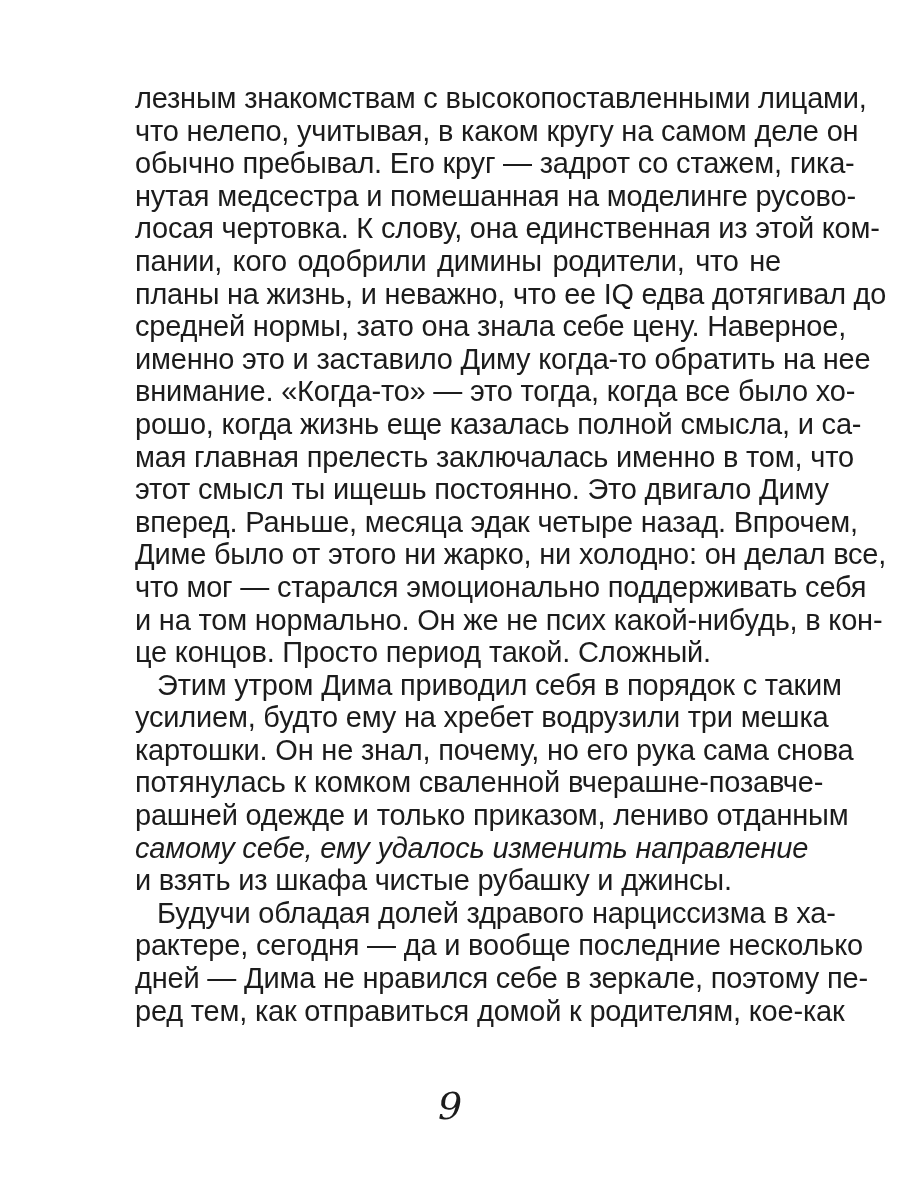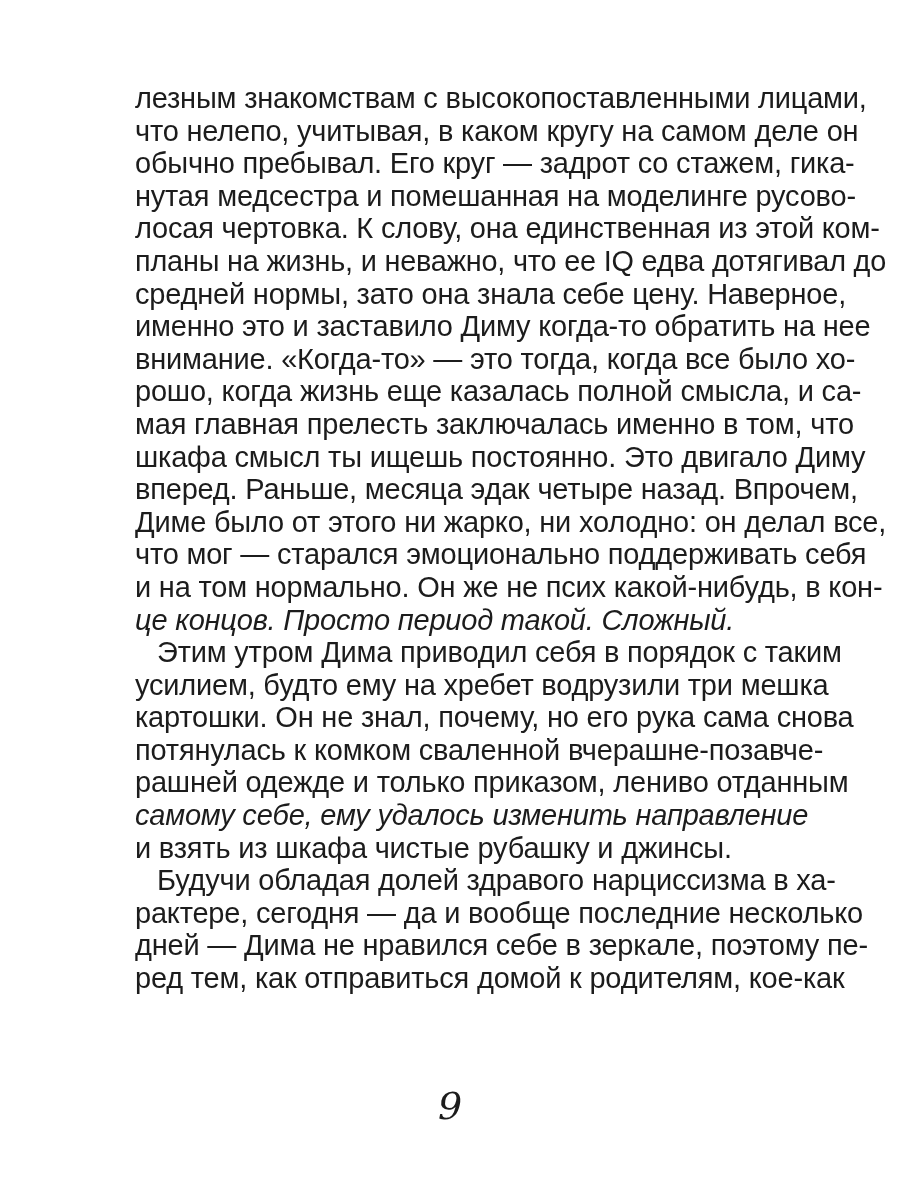--- a/index.html
+++ b/index.html
@@ -64,32 +64,33 @@
 
 <div class="page">
   <div class="text-block">
 
     <div>
       <span class="line"><span style="white-space: nowrap;">лезным знакомствам с высокопоставленными лицами,</span></span>
       <span class="line"><span style="white-space: nowrap;">что нелепо, учитывая, в каком кругу на самом деле он</span></span>
       <span class="line"><span style="white-space: nowrap;">обычно пребывал. Его круг — задрот со стажем, гика-</span></span>
       <span class="line"><span style="white-space: nowrap;">нутая медсестра и помешанная на моделинге русово-</span></span>
       <span class="line"><span style="white-space: nowrap;">лосая чертовка. К слову, она единственная из этой ком-</span></span>
+      <span class="line"><span style="white-space: nowrap;">пании, кого одобрили димины родители, что не</span></span>
       <span class="line"><span style="white-space: nowrap; display: inline-block; transform-origin: left center; transform: scaleX(0.995066);">планы на жизнь, и неважно, что ее IQ едва дотягивал до</span></span>
       <span class="line"><span style="white-space: nowrap;">средней нормы, зато она знала себе цену. Наверное,</span></span>
       <span class="line"><span style="white-space: nowrap;">именно это и заставило Диму когда-то обратить на нее</span></span>
       <span class="line"><span style="white-space: nowrap;">внимание. «Когда-то» — это тогда, когда все было хо-</span></span>
       <span class="line"><span style="white-space: nowrap;">рошо, когда жизнь еще казалась полной смысла, и са-</span></span>
       <span class="line"><span style="white-space: nowrap;">мая главная прелесть заключалась именно в том, что</span></span>
-      <span class="line"><span style="white-space: nowrap;">шкафа смысл ты ищешь постоянно. Это двигало Диму</span></span>
+      <span class="line"><span style="white-space: nowrap;">этот смысл ты ищешь постоянно. Это двигало Диму</span></span>
       <span class="line"><span style="white-space: nowrap;">вперед. Раньше, месяца эдак четыре назад. Впрочем,</span></span>
       <span class="line"><span style="white-space: nowrap; display: inline-block; transform-origin: left center; transform: scaleX(0.999613);">Диме было от этого ни жарко, ни холодно: он делал все,</span></span>
       <span class="line"><span style="white-space: nowrap;">что мог — старался эмоционально поддерживать себя</span></span>
       <span class="line"><span style="white-space: nowrap;">и на том нормально. Он же не псих какой-нибудь, в кон-</span></span>
-      <span class="line last"><span style="white-space: nowrap; font-style: italic;">це концов. Просто период такой. Сложный.</span></span>
+      <span class="line last"><span style="white-space: nowrap;">це концов. Просто период такой. Сложный.</span></span>
     </div>
 
     <div>
       <span class="line indent"><span style="white-space: nowrap;">Этим утром Дима приводил себя в порядок с таким</span></span>
       <span class="line"><span style="white-space: nowrap;">усилием, будто ему на хребет водрузили три мешка</span></span>
       <span class="line"><span style="white-space: nowrap;">картошки. Он не знал, почему, но его рука сама снова</span></span>
       <span class="line"><span style="white-space: nowrap;">потянулась к комком сваленной вчерашне-позавче-</span></span>
       <span class="line"><span style="white-space: nowrap;">рашней одежде и только приказом, лениво отданным</span></span>
       <span class="line"><span style="white-space: nowrap; font-style: italic;">самому себе, ему удалось изменить направление</span></span>
       <span class="line last"><span style="white-space: nowrap;">и взять из шкафа чистые рубашку и джинсы.</span></span>

